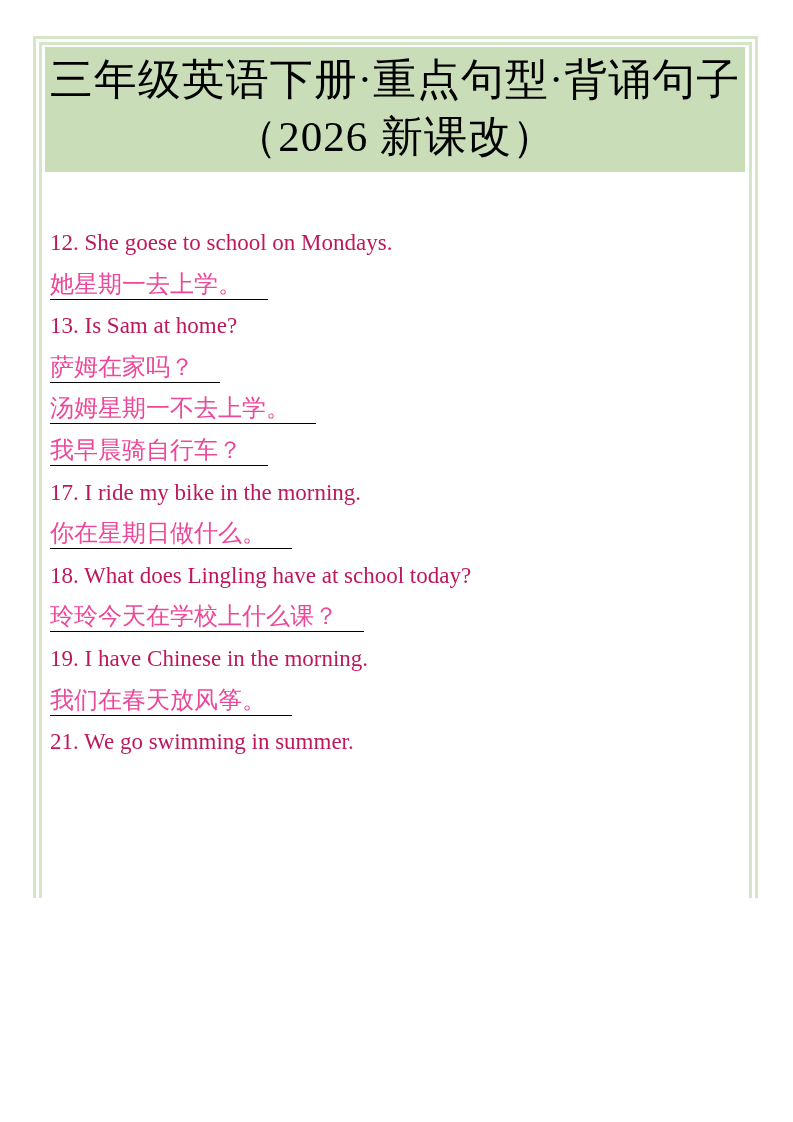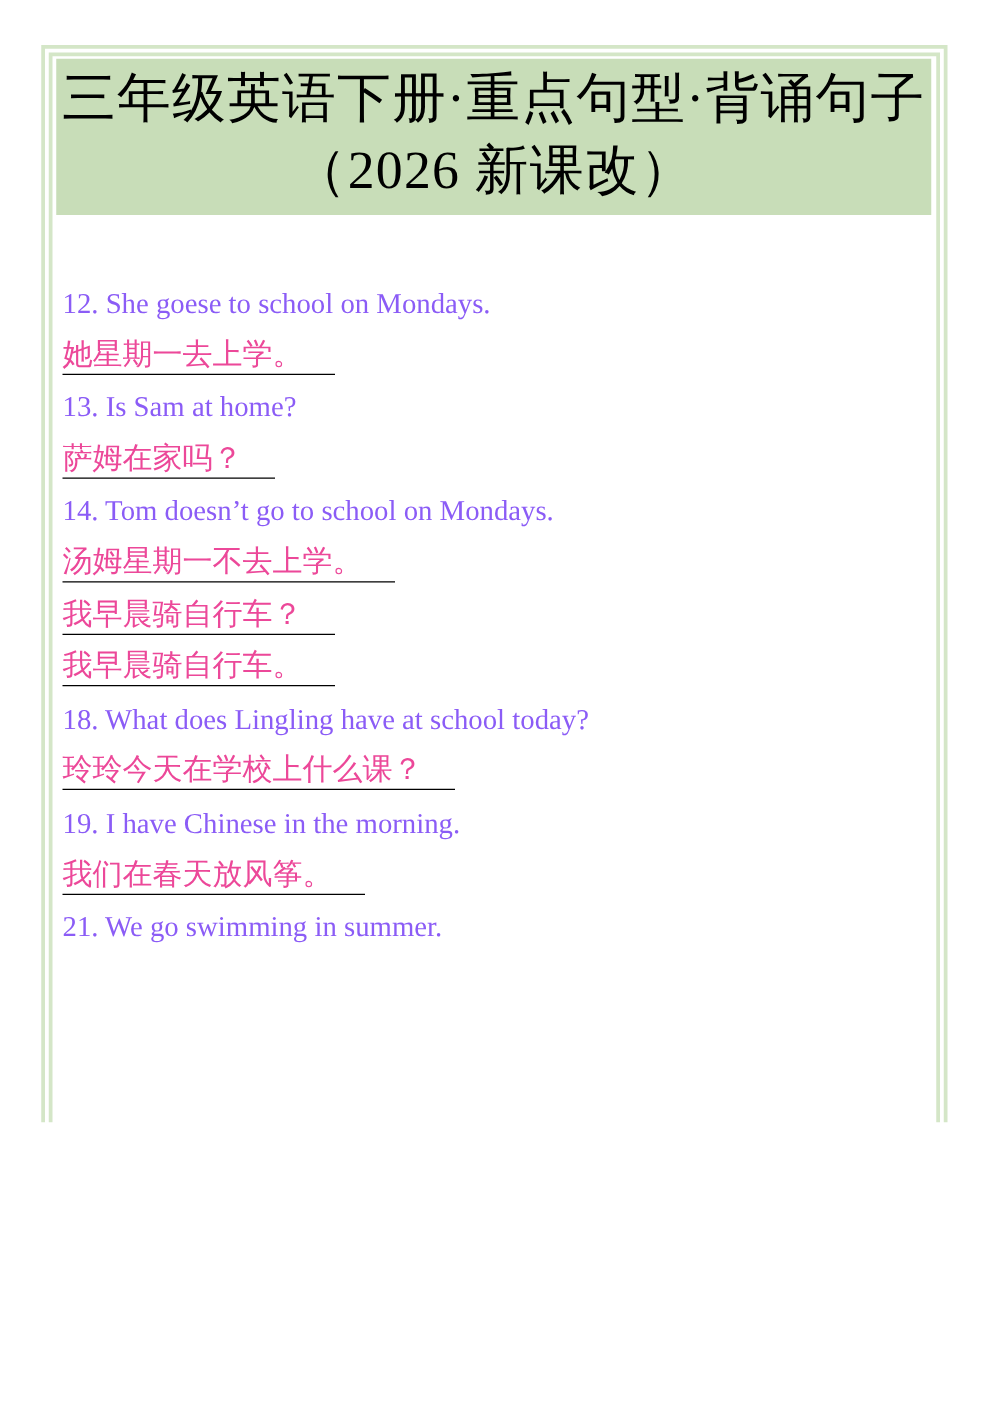--- a/index.html
+++ b/index.html
@@ -52,21 +52,21 @@
     top: 222px;
     width: 700px;
   }
   .line {
     height: 41.6px;
     line-height: 41.6px;
     white-space: nowrap;
   }
   .line.en {
     font-size: 23px;
-    color: #8b5cf6;
+    color: #be185d;
   }
   .line.zh {
     font-size: 24px;
     color: #ec4899;
   }
   .line.zh .u {
     display: inline-block;
     line-height: 29px;
     border-bottom: 1.5px solid #000000;
     padding-right: 26px;
@@ -82,24 +82,24 @@
   <div class="doc-header">
     <div class="title-line">三年级英语下册·重点句型·背诵句子</div>
     <div class="title-line">（2026 新课改）</div>
   </div>
 
   <div class="content">
     <div class="line en">12. She goese to school on Mondays.</div>
     <div class="line zh"><span class="u">她星期一去上学。</span></div>
     <div class="line en">13. Is Sam at home?</div>
     <div class="line zh"><span class="u">萨姆在家吗？</span></div>
-    <div class="line en">14. Tom doesn’t go to school on Mondays.</div>
     <div class="line zh"><span class="u">汤姆星期一不去上学。</span></div>
     <div class="line zh"><span class="u">我早晨骑自行车？</span></div>
-    <div class="line zh"><span class="u">我早晨骑自行车。</span></div>
+    <div class="line en">17. I ride my bike in the morning.</div>
+    <div class="line zh"><span class="u">你在星期日做什么。</span></div>
     <div class="line en">18. What does Lingling have at school today?</div>
     <div class="line zh"><span class="u">玲玲今天在学校上什么课？</span></div>
     <div class="line en">19. I have Chinese in the morning.</div>
     <div class="line zh"><span class="u">我们在春天放风筝。</span></div>
     <div class="line en">21. We go swimming in summer.</div>
   </div>
 
 </div>
 
 </body></html>

